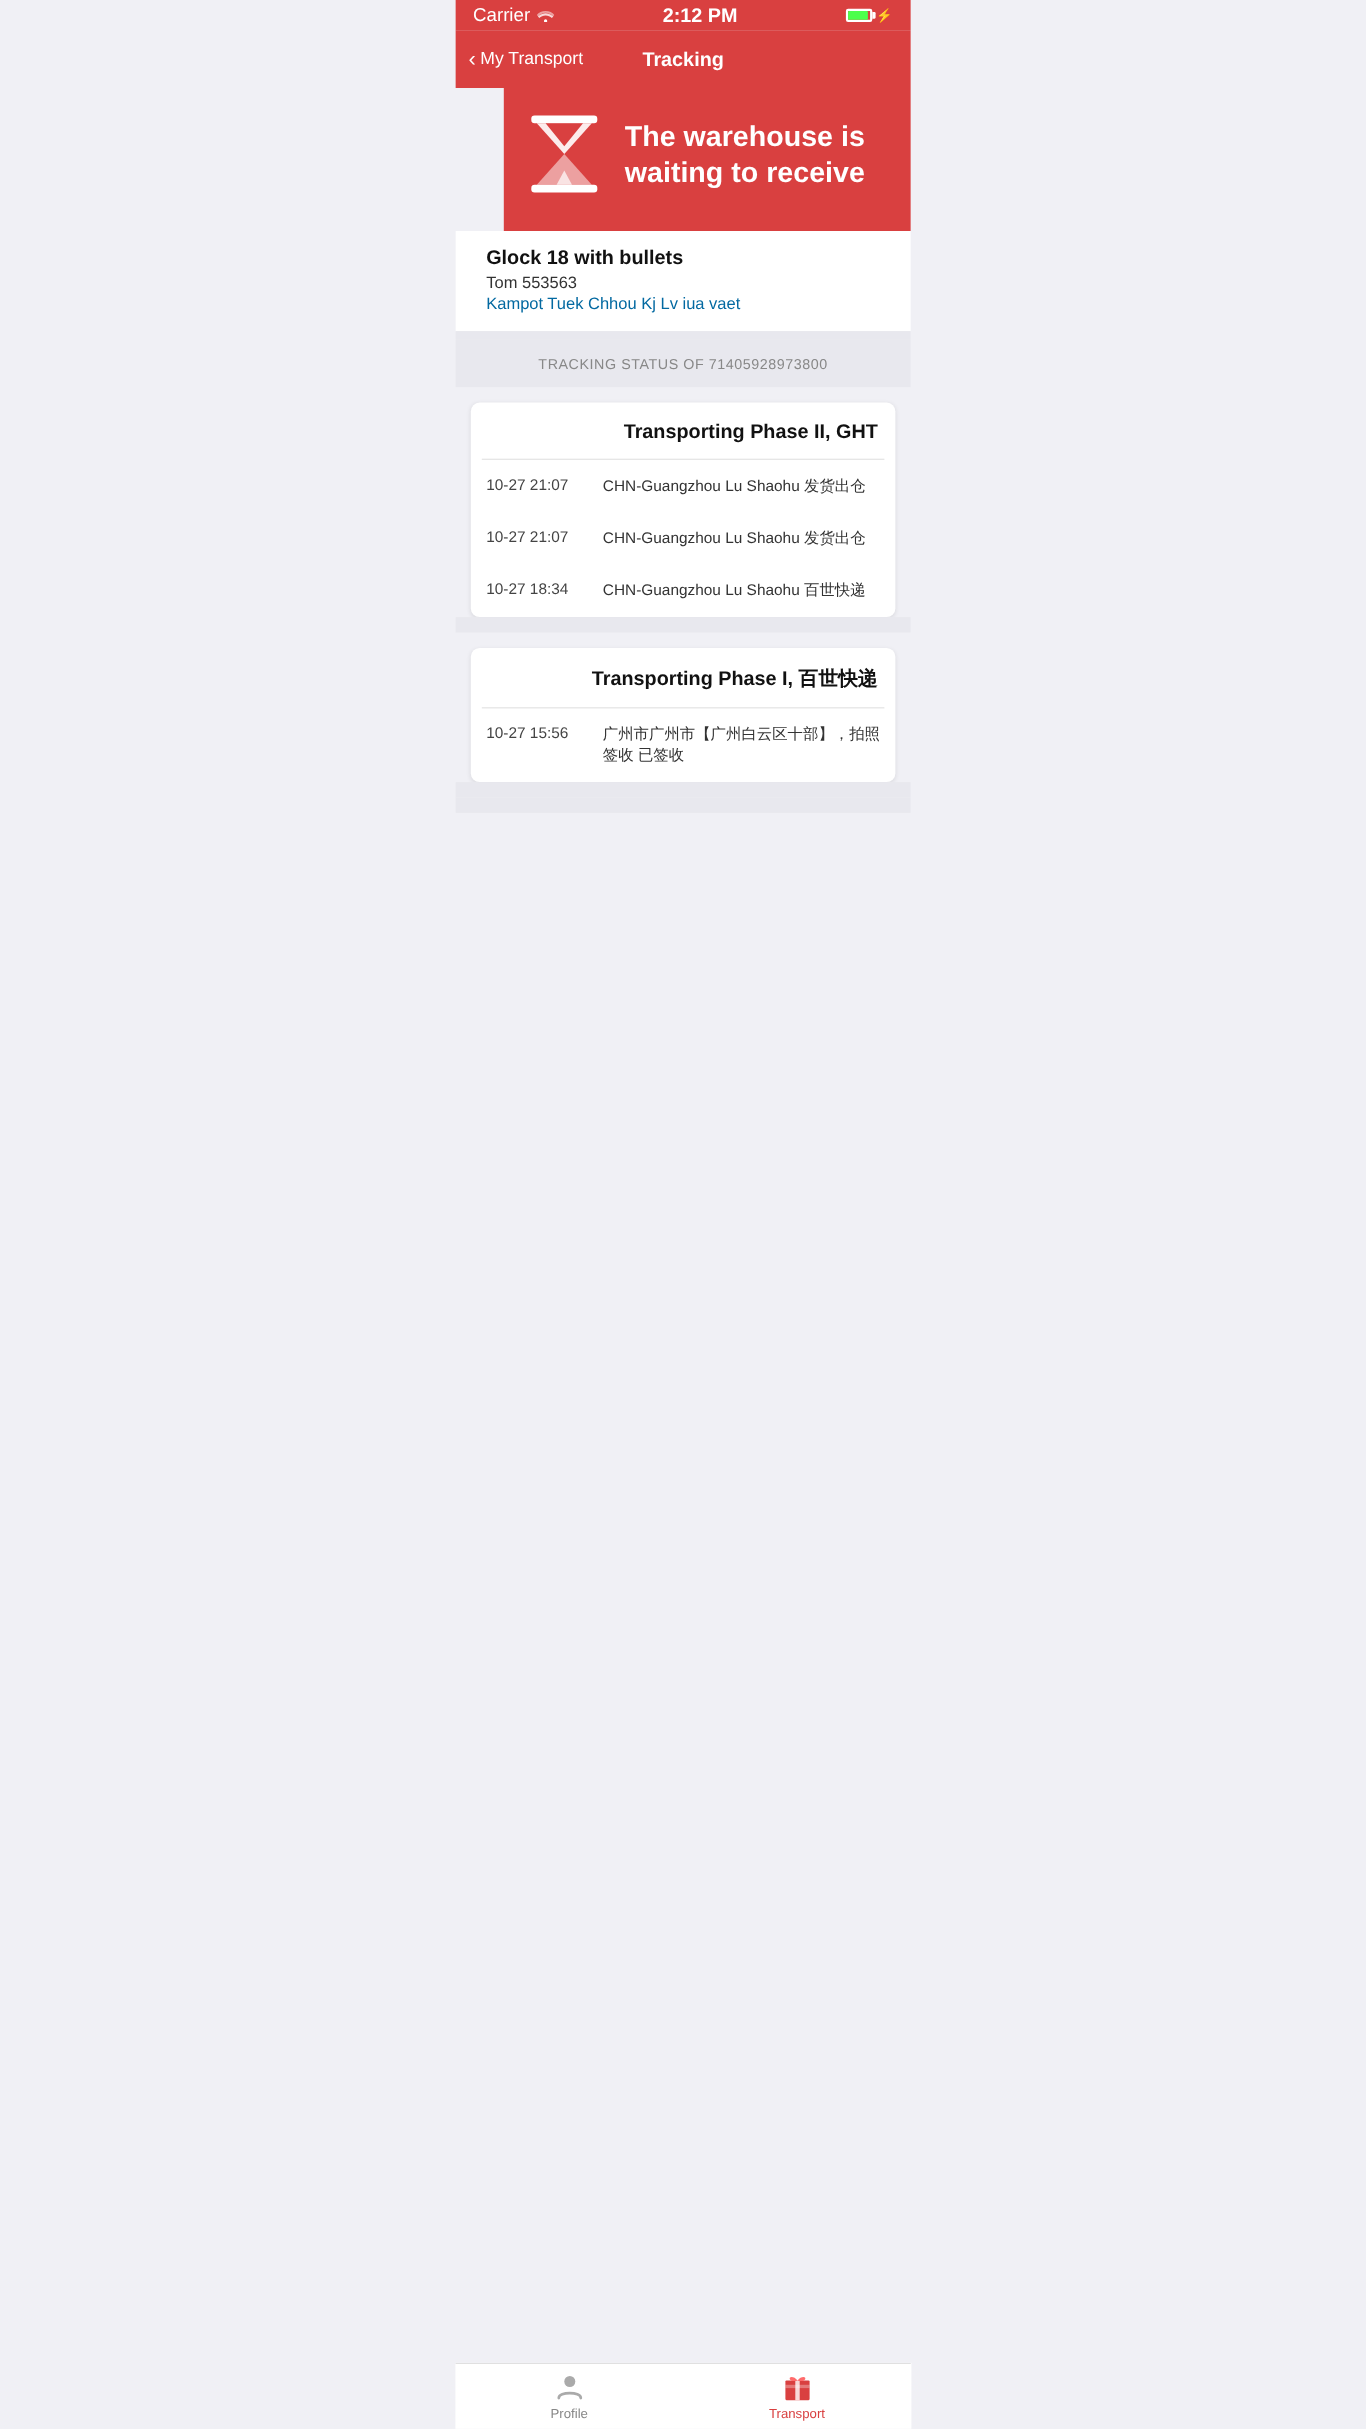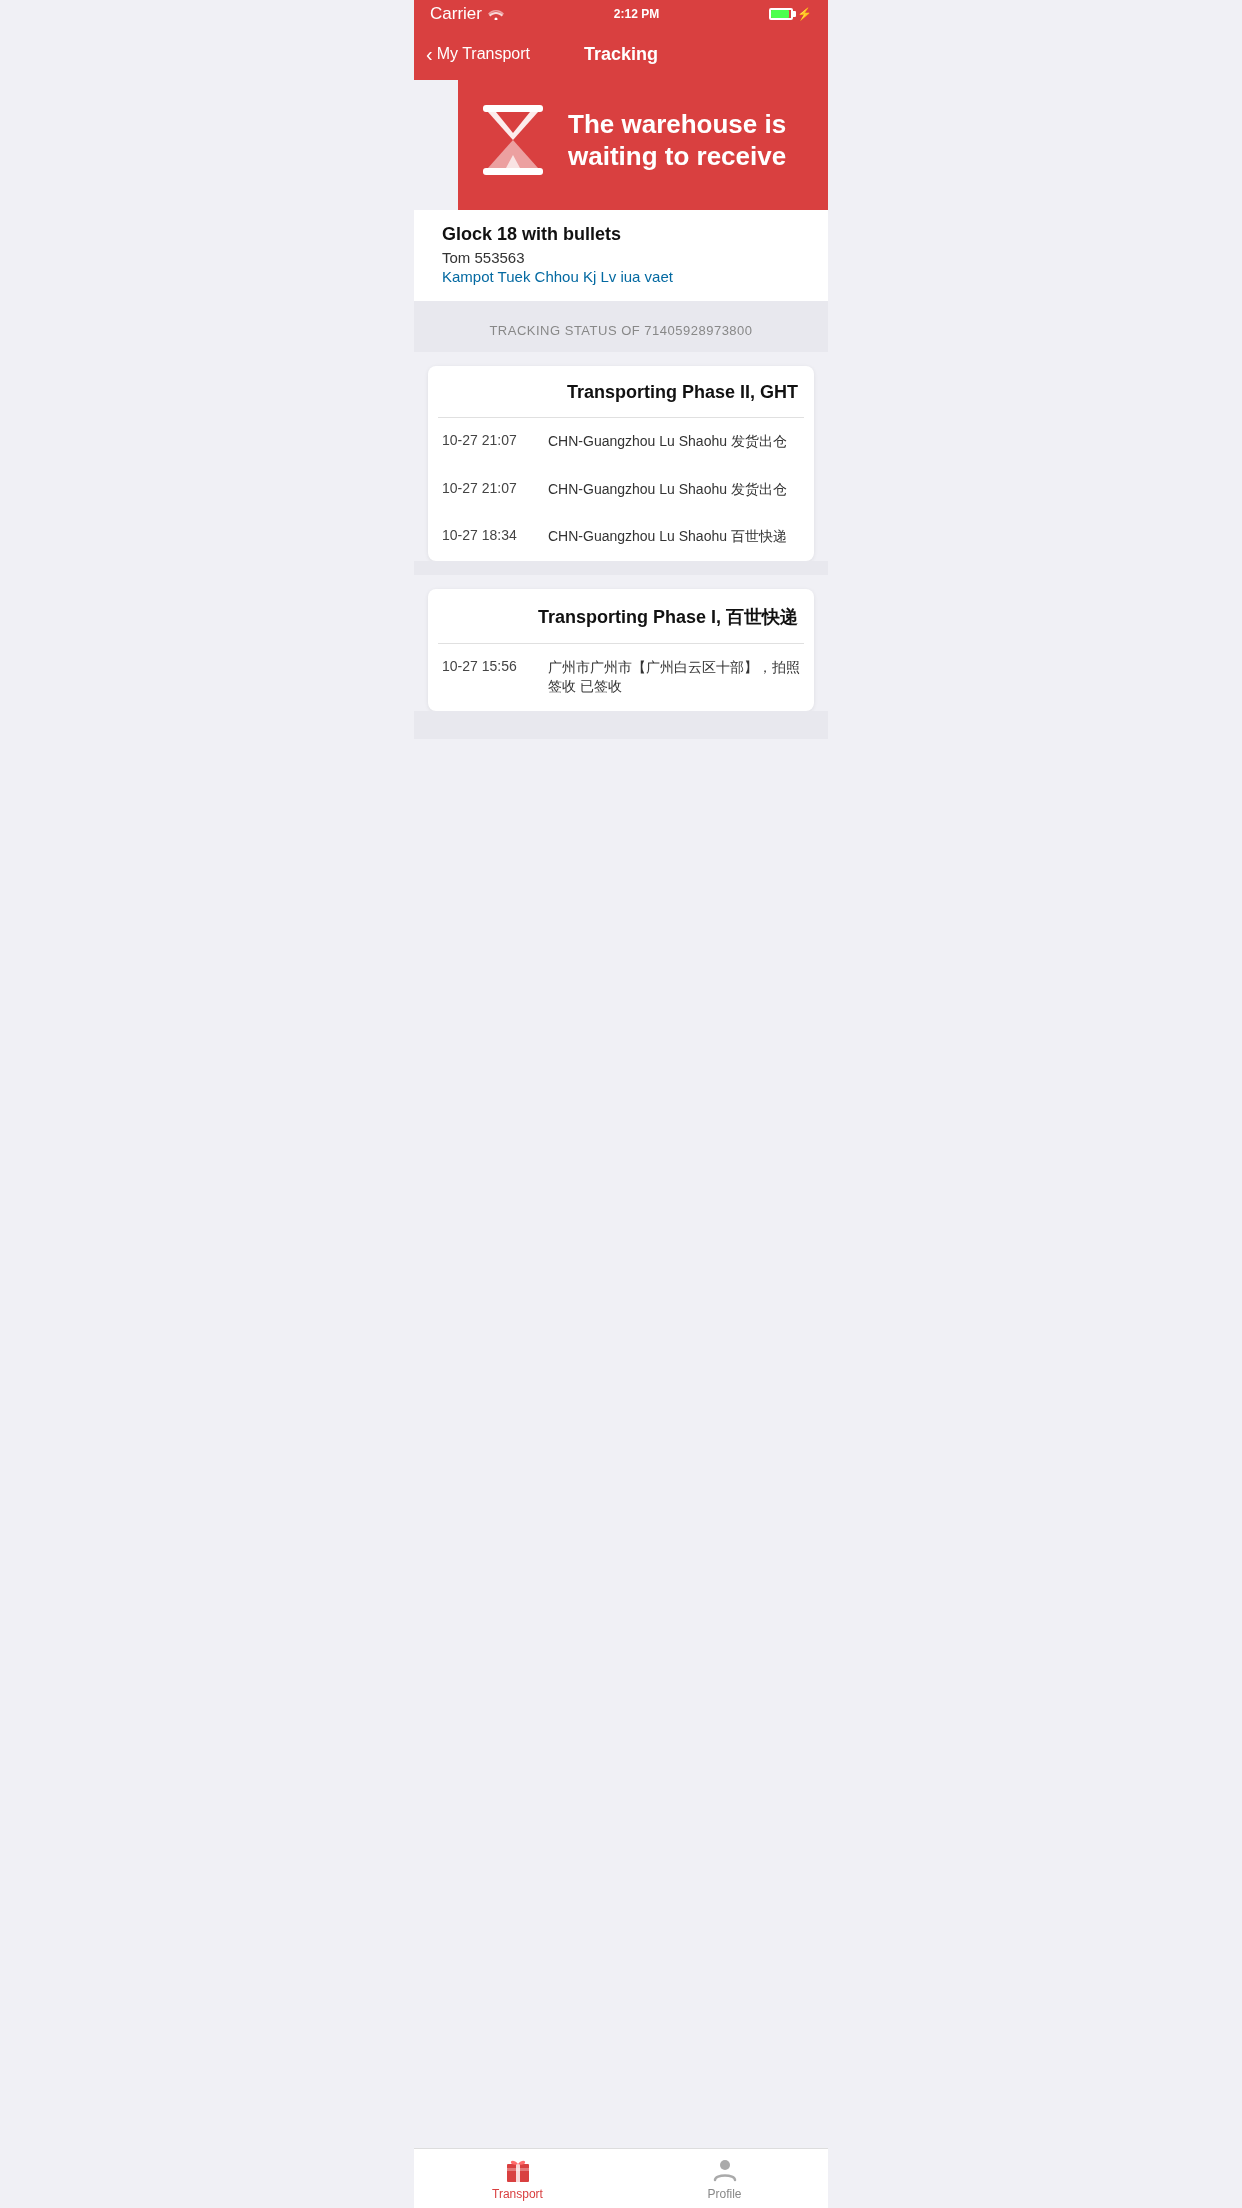--- a/index.html
+++ b/index.html
@@ -26,21 +26,21 @@
     }
     .status-bar-left {
       display: flex;
       align-items: center;
       gap: 6px;
       font-size: 17px;
       color: #fff;
       font-weight: 400;
     }
     .status-bar-center {
-      font-size: 12px;
+      font-size: 18px;
       color: #fff;
       font-weight: 600;
     }
     .status-bar-right {
       display: flex;
       align-items: center;
       gap: 4px;
     }
     .battery-icon {
       width: 24px;
@@ -338,36 +338,36 @@
         </div>
       </div>
       <div style="height: 14px; background: rgb(232, 232, 238);"></div>
     </div>
 
   <div style="height:14px; background:#e8e8ee;"></div>
 
 </div>
 
 <div class="tab-bar">
-  <div class="tab-item active">
-    <svg class="gift-icon" viewBox="0 0 28 28" fill="none" xmlns="http://www.w3.org/2000/svg">
-
-      <rect x="3" y="12" width="22" height="14" rx="1" fill="#d94040"></rect>
-      <rect x="3" y="8" width="22" height="5" rx="1" fill="#d94040"></rect>
-
-      <rect x="12" y="8" width="4" height="18" fill="#fff" opacity="0.8"></rect>
-
-      <rect x="3" y="12" width="22" height="3" fill="#fff" opacity="0.3"></rect>
-
-      <path d="M14 8 C11 4 6 4 7 7 C8 9 12 9 14 8Z" fill="#ff6b6b"></path>
-
-      <path d="M14 8 C17 4 22 4 21 7 C20 9 16 9 14 8Z" fill="#ff6b6b"></path>
-    </svg>
-    <span class="tab-label">Transport</span>
-  </div>
   <div class="tab-item inactive">
     <svg class="person-icon" viewBox="0 0 28 28" fill="none" xmlns="http://www.w3.org/2000/svg">
       <circle cx="14" cy="9" r="5" fill="#aaa"></circle>
       <path d="M4 24 C4 18 24 18 24 24" stroke="#aaa" stroke-width="2.5" fill="none" stroke-linecap="round"></path>
     </svg>
     <span class="tab-label">Profile</span>
   </div>
+  <div class="tab-item active">
+    <svg class="gift-icon" viewBox="0 0 28 28" fill="none" xmlns="http://www.w3.org/2000/svg">
+
+      <rect x="3" y="12" width="22" height="14" rx="1" fill="#d94040"></rect>
+      <rect x="3" y="8" width="22" height="5" rx="1" fill="#d94040"></rect>
+
+      <rect x="12" y="8" width="4" height="18" fill="#fff" opacity="0.8"></rect>
+
+      <rect x="3" y="12" width="22" height="3" fill="#fff" opacity="0.3"></rect>
+
+      <path d="M14 8 C11 4 6 4 7 7 C8 9 12 9 14 8Z" fill="#ff6b6b"></path>
+
+      <path d="M14 8 C17 4 22 4 21 7 C20 9 16 9 14 8Z" fill="#ff6b6b"></path>
+    </svg>
+    <span class="tab-label">Transport</span>
+  </div>
 </div>
 
 </body></html>

